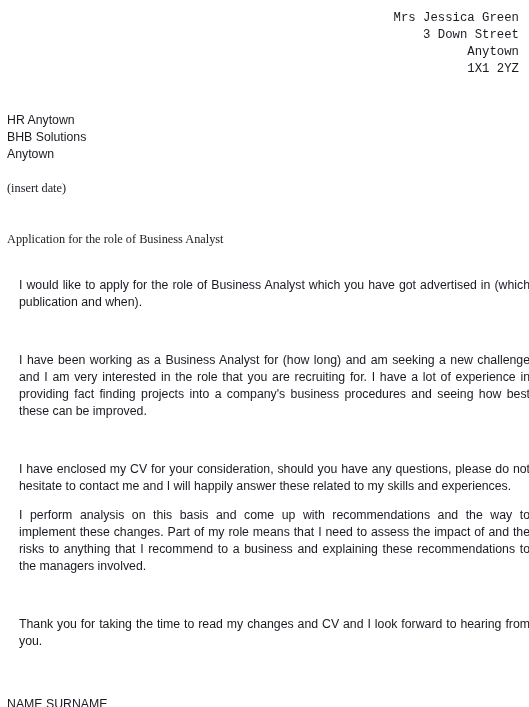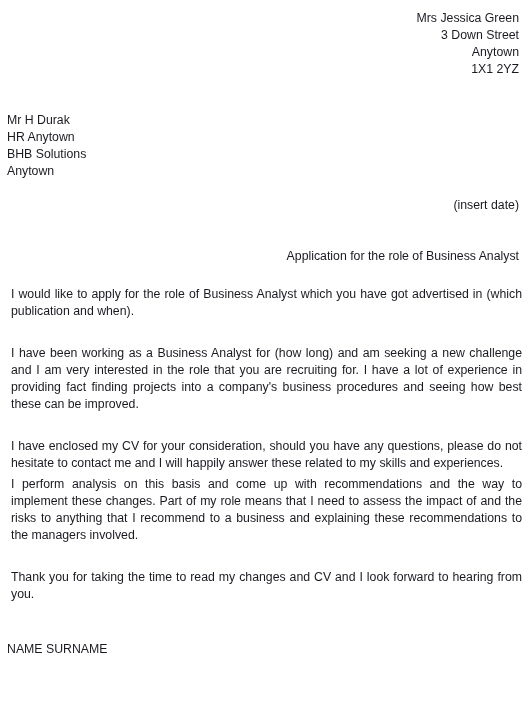--- a/index.html
+++ b/index.html
@@ -20,61 +20,62 @@
   .page {
     width: 529px;
     height: 707px;
     box-sizing: border-box;
     padding: 8px 10px 0 7px;
     position: relative;
   }
   .sender-block {
     text-align: right;
     margin-top: 2px;
+    font-family: Liberation Mono, monospace;
   }
   .sender-line,
   .recipient-line {
     white-space: pre;
   }
   .recipient-block {
     text-align: left;
     margin-top: 34px;
   }
   .spacer-line {
     height: 17px;
   }
   .simple-line {
-    text-align: right;
+    text-align: left;
     white-space: pre;
+    font-family: Liberation Serif, serif;
   }
   .body-para {
     text-align: justify;
     text-justify: inter-word;
     width: 511px;
-    margin: 4px;
+    margin: 12px;
   }
   .closing-line {
     text-align: left;
     white-space: pre;
   }
 </style>
 </head>
 <body>
 
 <div class="page">
 
   <div class="sender-block">
     <div class="sender-line">Mrs Jessica Green</div>
     <div class="sender-line">3 Down Street</div>
     <div class="sender-line">Anytown</div>
     <div class="sender-line">1X1 2YZ</div>
   </div>
 
   <div class="recipient-block">
-    <div class="recipient-line">Mr H Durak</div>
     <div class="recipient-line">HR Anytown</div>
     <div class="recipient-line">BHB Solutions</div>
     <div class="recipient-line">Anytown</div>
   </div>
 
   <div class="spacer-line"></div>
 
   <div class="simple-line">(insert date)</div>
 
   <div class="spacer-line"></div>

